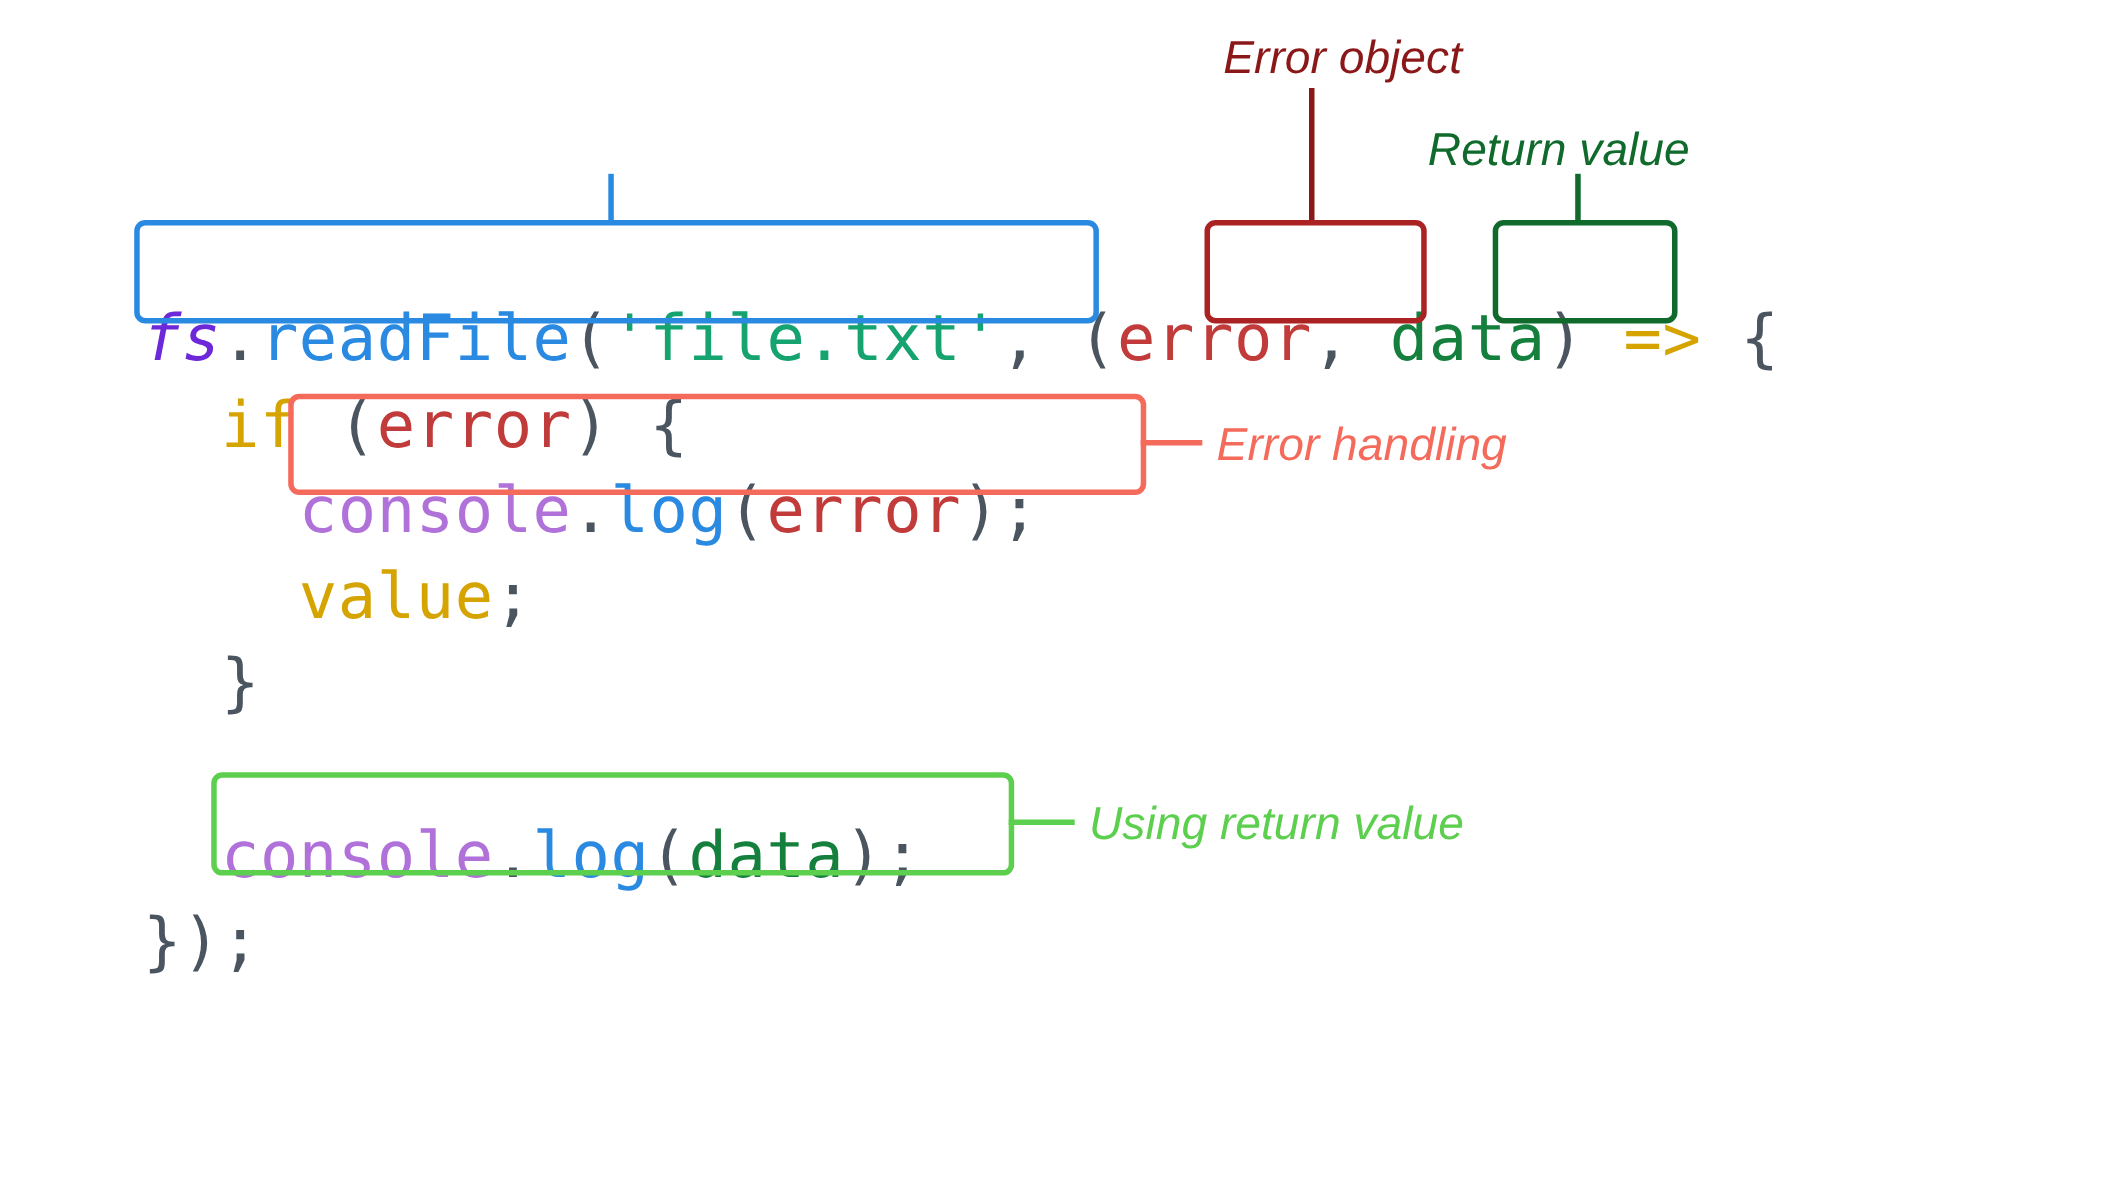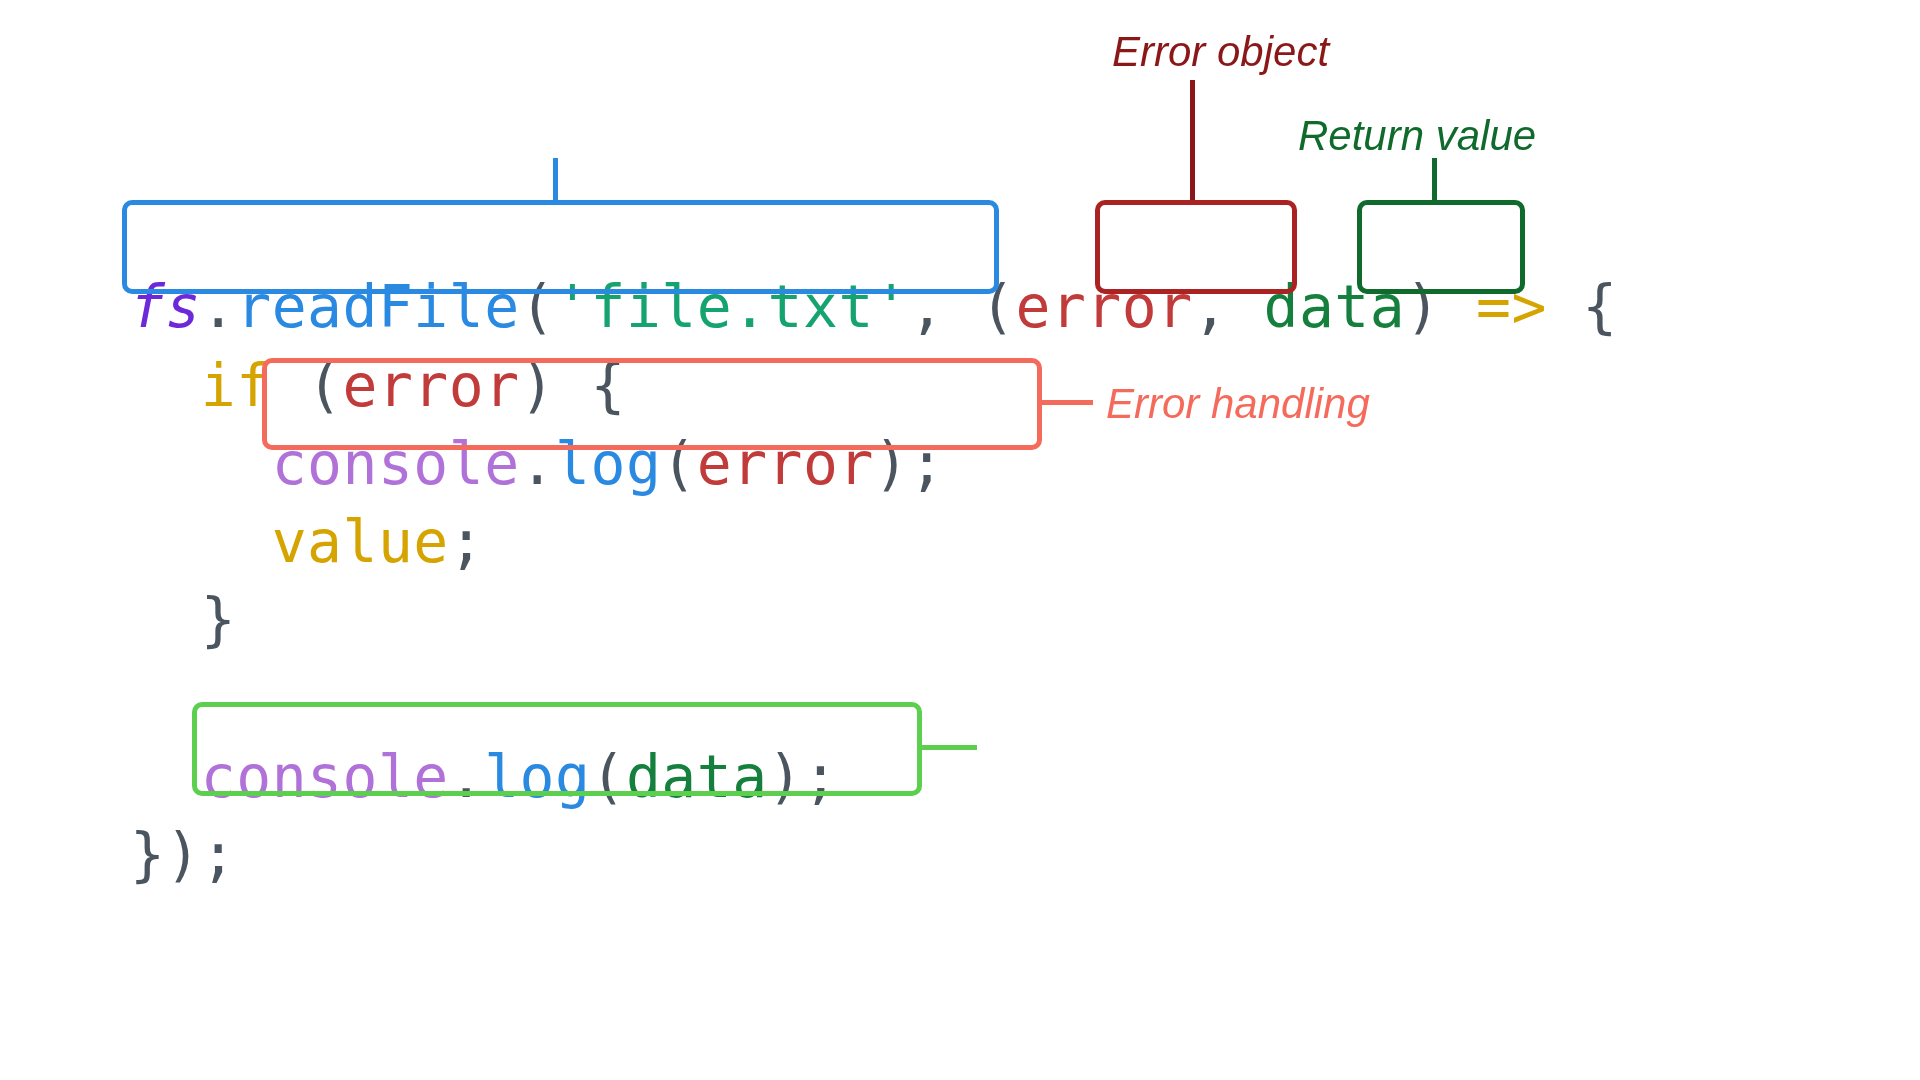--- a/index.html
+++ b/index.html
@@ -100,20 +100,21 @@
 
   <div class="box box-darkgrn" style="left:1357px; top:200px; width:158px; height:84px;"></div>
 
   <div class="box box-salmon" style="left:262px; top:358px; width:770px; height:82px;"></div>
 
   <div class="box box-green" style="left:192px; top:702px; width:720px; height:84px;"></div>
 
   <div class="label label-darkred" style="left:1072px; top:28px;">Error object</div>
   <div class="label label-darkgrn" style="left:1298px; top:102px;margin-top:10px;">Return value</div>
   <div class="label label-salmon" style="left:1106px; top:380px;">Error handling</div>
+  <div class="label label-green" style="left:990px; top:725px;">Using return value</div>
 
   <div class="tick tick-v label-blue" style="left:553px; top:158px; height:42px; color:#2a8ae2;"></div>
   <div class="tick tick-v" style="left:1190px; top:80px; height:120px; color:#8b1818; background:#8b1818;"></div>
   <div class="tick tick-v" style="left:1432px; top:158px; height:42px; color:#0f6a2c; background:#0f6a2c;"></div>
   <div class="tick tick-h" style="left:1037px; top:400px; width:56px; color:#f46b5c; background:#f46b5c;"></div>
   <div class="tick tick-h" style="left:917px; top:745px; width:60px; color:#5dcf4e; background:#5dcf4e;"></div>
 
 </div>
 
 </body></html>

